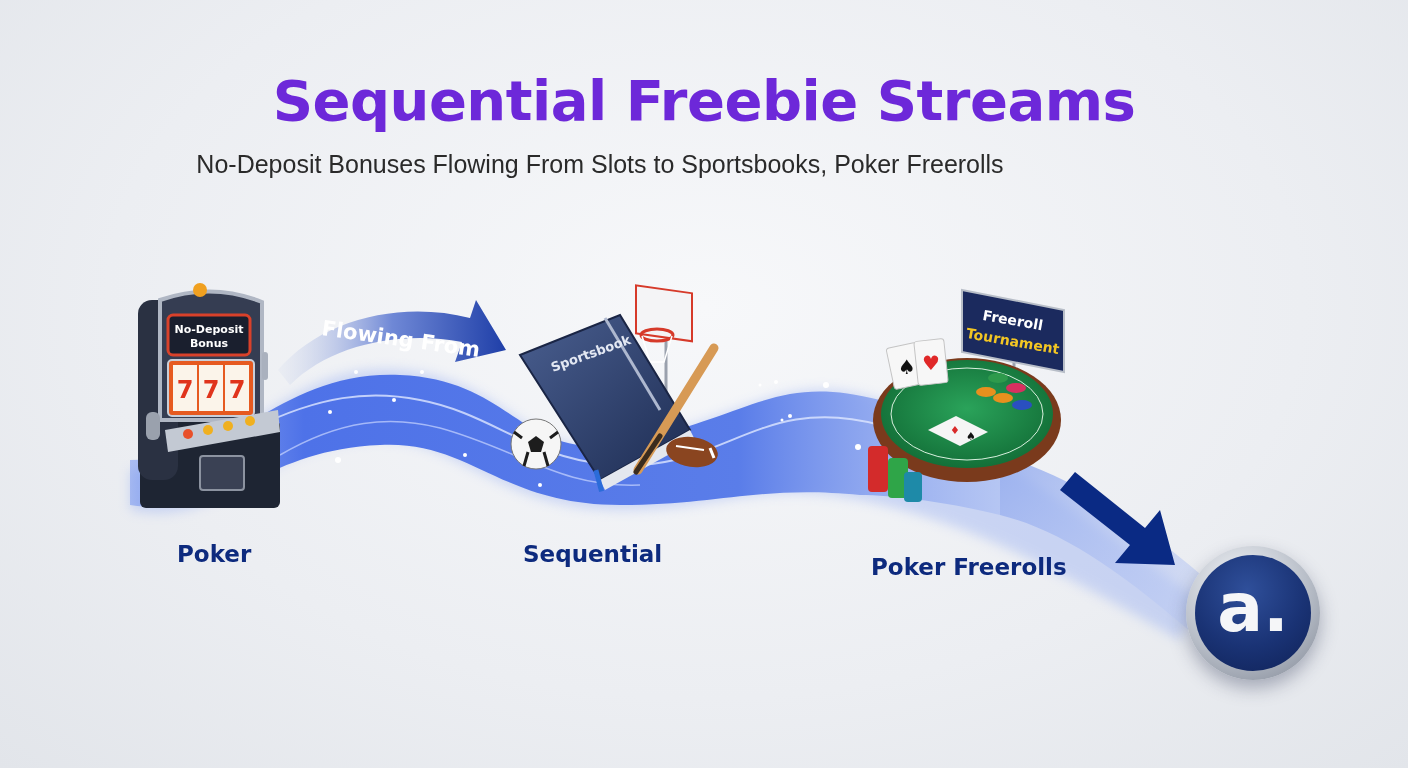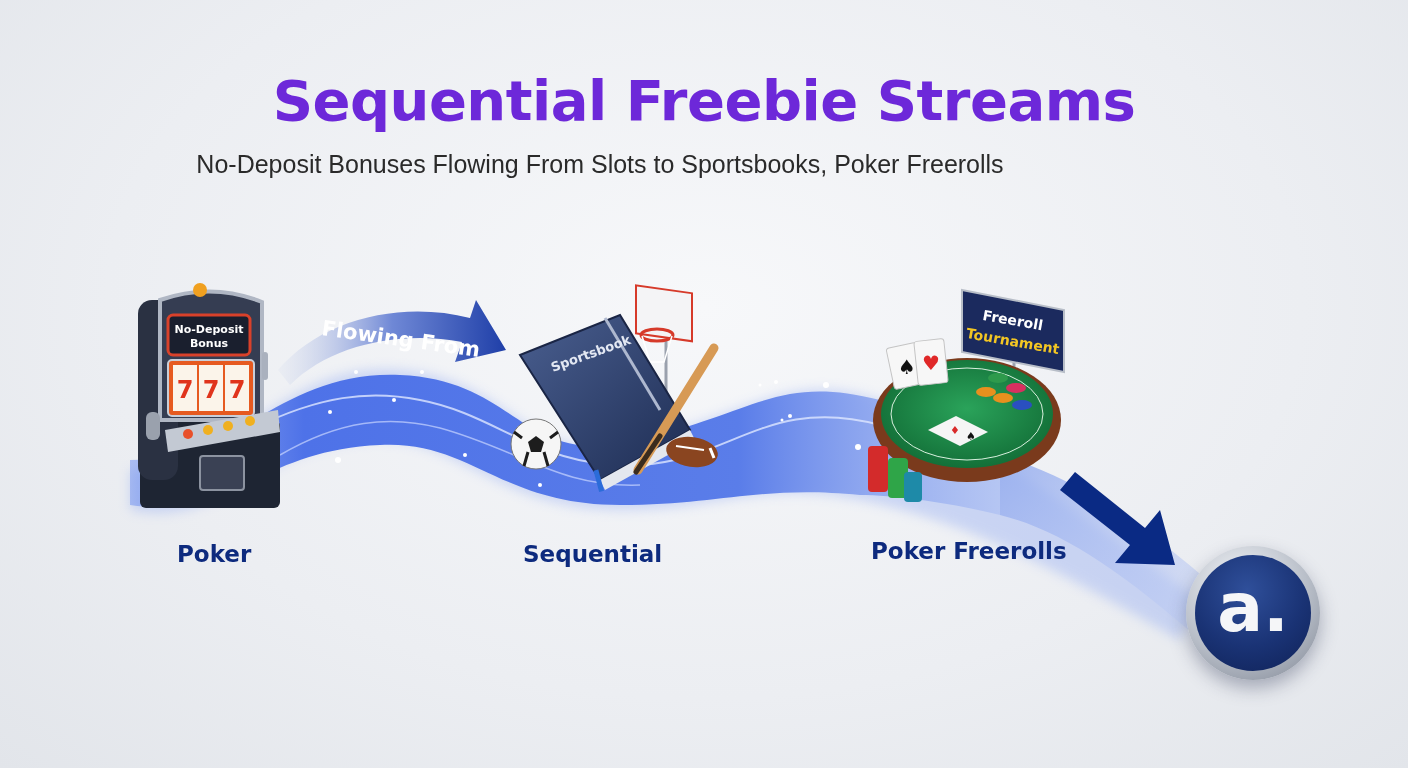--- a/index.html
+++ b/index.html
@@ -190,20 +190,20 @@
     <rect x="868" y="446" width="20" height="46" rx="4" fill="#d32b2b"></rect>
     <rect x="888" y="458" width="20" height="40" rx="4" fill="#2fa548"></rect>
     <rect x="904" y="472" width="18" height="30" rx="4" fill="#1e8aa8"></rect>
   </g>
 </svg>
 
 <div class="flow-label">Flowing From</div>
 
 <div class="stage-label" style="left:177px; top:541px;">Poker</div>
 <div class="stage-label" style="left:523px; top:541px;">Sequential</div>
-<div class="stage-label" style="left:871px; top:538px;text-align:right;">Poker Freerolls</div>
+<div class="stage-label" style="left:871px; top:554px;text-align:right;">Poker Freerolls</div>
 
 <div class="logo">
   <div class="logo-inner">
     <span>a</span>
       <span class="logo-dot">.</span>
   </div>
 </div>
 
 </body></html>

